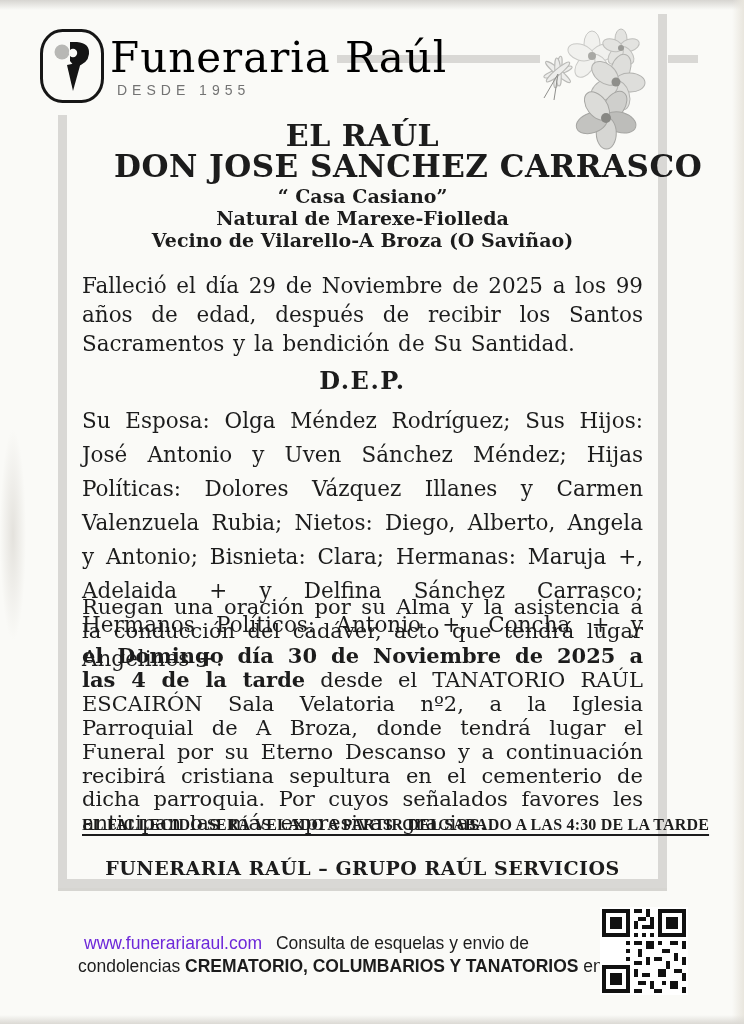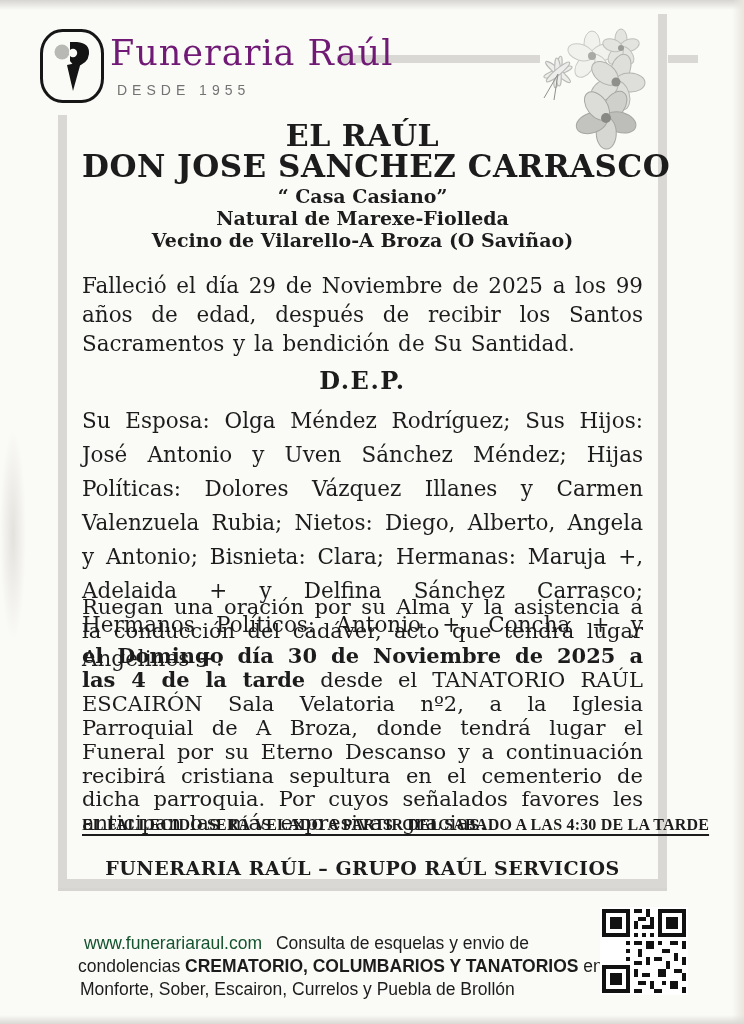--- a/index.html
+++ b/index.html
@@ -24,32 +24,32 @@
   .bar{position:absolute;background:#d9d8d5;}
   .bar-top-1{left:337px;top:55px;width:203px;height:8px;}
   .bar-top-2{left:668px;top:55px;width:30px;height:8px;}
   .bar-right{left:658px;top:14px;width:9px;height:874px;}
   .bar-left{left:58px;top:115px;width:9px;height:773px;}
   .bar-bottom{left:58px;top:879px;width:609px;height:9px;box-shadow:0 3px 0 rgba(170,168,162,.45);}
 
   
   .logo-mark{position:absolute;left:38px;top:27px;width:68px;height:78px;}
   .brand-name{position:absolute;left:110px;top:33px;width:260px;
-    font-size:35px;color:#701a75;letter-spacing:1px;white-space:nowrap;}
+    font-size:42px;color:#000000;letter-spacing:1px;white-space:nowrap;}
   .brand-since{position:absolute;left:117px;top:82px;
     font-family:"Liberation Sans",sans-serif;font-size:14px;color:#737373;
     letter-spacing:5px;white-space:nowrap;}
 
   .flowers{position:absolute;left:518px;top:10px;width:152px;height:142px;}
 
   .col{position:absolute;left:82px;width:561px;}
   .center{text-align:center;}
 
   .honorific{top:118px;font-size:30px;font-weight:bold;letter-spacing:.5px;}
-  .deceased{top:148px;font-size:31px;font-weight:bold;letter-spacing:.5px;white-space:nowrap;}
+  .deceased{top:148px;font-size:31px;font-weight:bold;letter-spacing:.5px;white-space:nowrap;margin-left:32px;}
   .house{top:185px;font-size:19px;font-weight:bold;}
   .origin{top:207px;font-size:19px;font-weight:bold;}
   .residence{top:229px;font-size:19px;font-weight:bold;}
 
   .body-text{font-size:21.5px;text-align:justify;text-justify:inter-word;word-spacing:2px;}
   .p1{top:271px;line-height:29px;}
   .rip{top:366px;font-size:24px;font-weight:bold;letter-spacing:1.5px;}
   .p2{top:404px;line-height:34px;}
   .p3{top:596px;line-height:23.8px;font-size:21px;}
 
@@ -59,21 +59,21 @@
   .signature{top:857px;font-size:19px;font-weight:bold;letter-spacing:.5px;}
 
   .footer{font-family:"Liberation Sans",sans-serif;position:absolute;}
   .tel-line{left:86px;top:903px;font-size:19.5px;font-weight:bold;letter-spacing:.3px;}
   .tel-num{margin-left:28px;}
   .f-line{font-size:17.5px;white-space:nowrap;}
   .f1{left:84px;top:933px;}
   .f2{left:78px;top:956px;}
   .f3{left:80px;top:979px;}
   .b{font-weight:bold;}
-  .gray{color:#14532d;}
+  .gray{color:#6d28d9;}
   .f1 .gray{margin-right:14px;}
 
   .qr{position:absolute;left:599px;top:907px;width:90px;height:88px;}
 </style>
 </head>
 <body>
 
 <div class="paper">
 
   <div class="edge-top"></div>
@@ -163,21 +163,20 @@
   <div class="col body-text p1">Falleció el día 29 de Noviembre de 2025 a los 99 años de edad, después de recibir los Santos Sacramentos y la bendición de Su Santidad.</div>
   <div class="col center rip">D.E.P.</div>
   <div class="col body-text p2">Su Esposa: Olga Méndez Rodríguez; Sus Hijos: José Antonio y Uven Sánchez Méndez; Hijas Políticas: Dolores Vázquez Illanes y Carmen Valenzuela Rubia; Nietos: Diego, Alberto, Angela y Antonio; Bisnieta: Clara; Hermanas: Maruja +, Adelaida + y Delfina Sánchez Carrasco; Hermanos Políticos: Antonio +, Concha  + y Angelines +.</div>
   <div class="col body-text p3"><span>Ruegan una oración por su Alma y la asistencia a la conducción del cadáver, acto que tendrá lugar </span><span class="b">el Domingo día 30 de Noviembre de 2025 a las 4 de la tarde</span><span> desde el TANATORIO RAÚL ESCAIRÓN Sala Velatoria nº2, a la Iglesia Parroquial de A Broza, donde tendrá lugar el Funeral por su Eterno Descanso y a continuación recibirá cristiana sepultura en el cementerio de dicha parroquia. Por cuyos señalados favores les anticipan las más expresivas gracias.</span></div>
 
   <div class="col wake">EL FALLECIDO SERÁ VELADO A PARTIR DEL SABADO  A LAS 4:30 DE LA TARDE</div>
   <div class="col center signature">FUNERARIA RAÚL – GRUPO RAÚL SERVICIOS</div>
 
   <div class="footer f-line f1"><span class="gray">www.funerariaraul.com</span><span>Consulta de esquelas y envio de</span></div>
   <div class="footer f-line f2"><span>condolencias </span><span class="b">CREMATORIO, COLUMBARIOS  Y TANATORIOS</span><span> en</span></div>
-  <div class="footer f-line f3">Monforte, Sober, Escairon, Currelos y Puebla de Brollón</div>
 
   <svg class="qr" viewBox="0 0 88 88" shape-rendering="crispEdges">
     <rect x="0" y="0" width="88" height="88" fill="#fff"></rect>
     <g fill="#111">
 
       <rect x="2" y="2" width="28" height="28"></rect>
         <rect x="6" y="6" width="20" height="20" fill="#fff"></rect>
         <rect x="10" y="10" width="12" height="12"></rect>
 
       <rect x="58" y="2" width="28" height="28"></rect>

